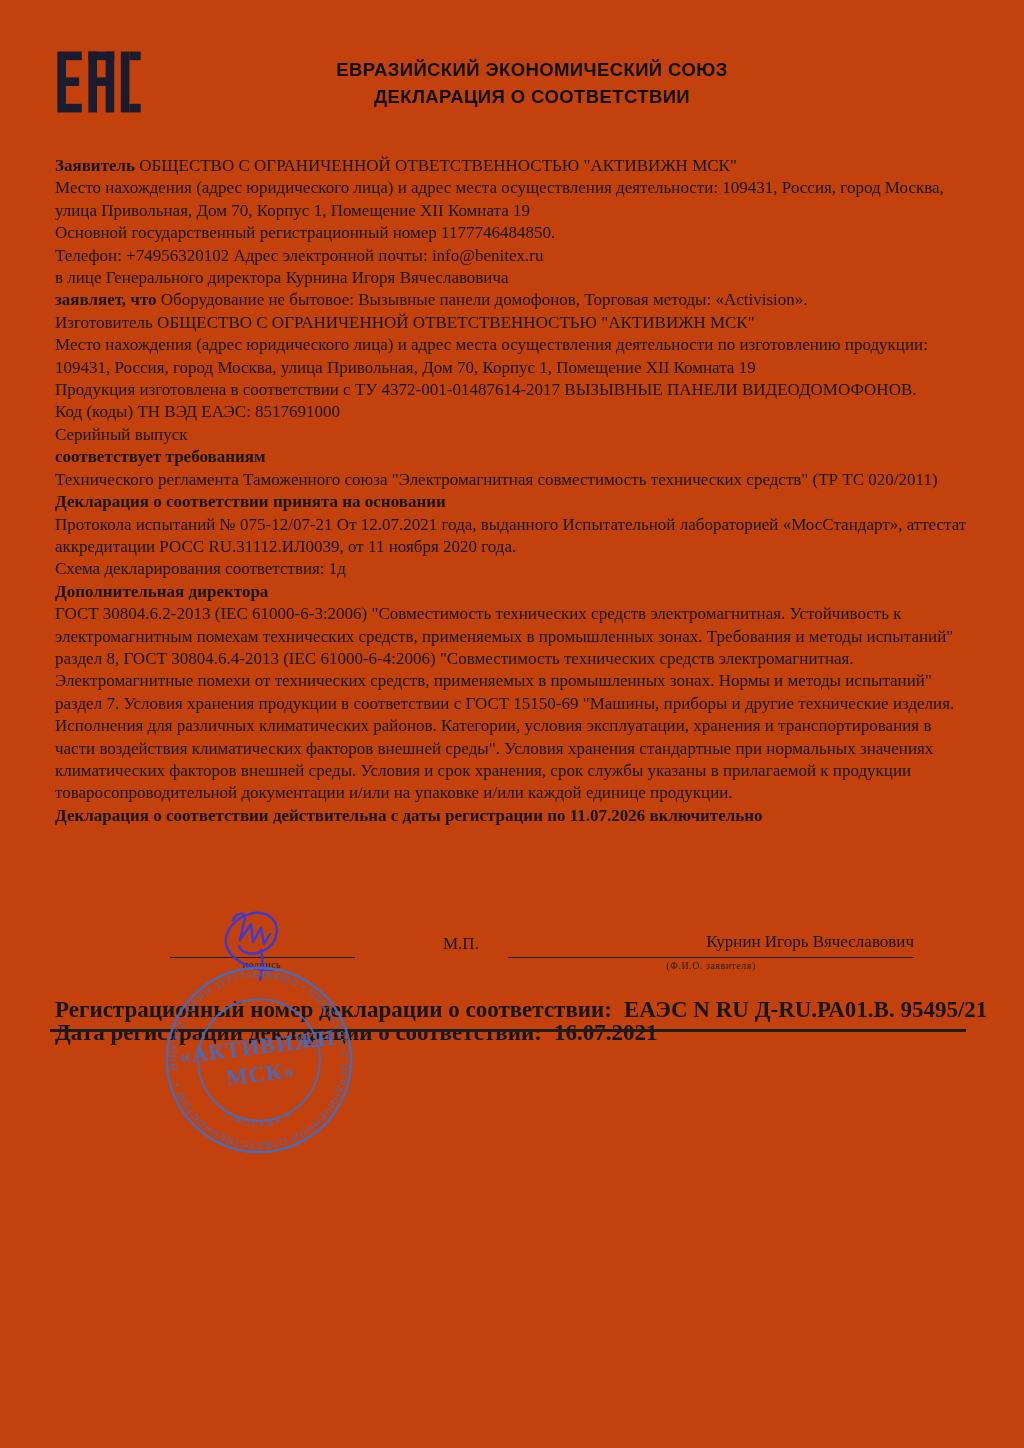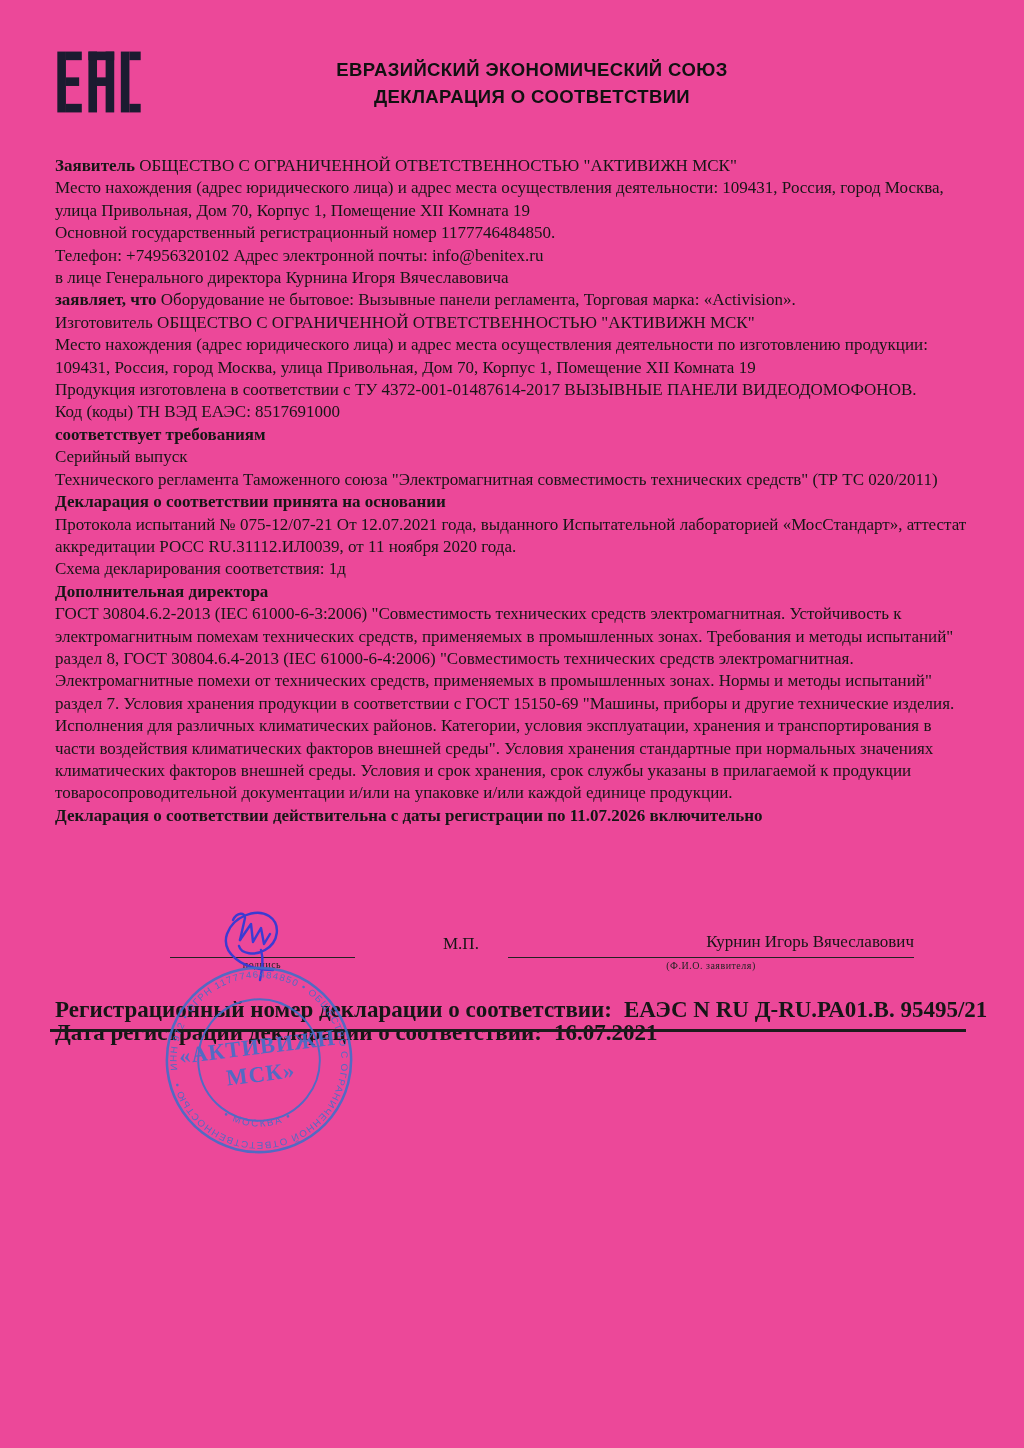--- a/index.html
+++ b/index.html
@@ -1,20 +1,20 @@
 <!DOCTYPE html>
 <html><head>
 <meta charset="utf-8">
 <style>
   html,body{margin:0;padding:0;background:#ffffff;}
   .sheet{
     position:relative;
     width:1024px;
     height:1448px;
-    background:#ec4899;
+    background:#c2410c;
     font-family:"Liberation Serif", serif;
     color:#161616;
     overflow:hidden;
   }
   .abs{position:absolute;}
   
   .eac-logo{left:56px;top:38px;width:86px;height:88px;}
   .hdr{
     left:165px;right:125px;top:56px;
     text-align:center;
@@ -86,27 +86,27 @@
     <div>ЕВРАЗИЙСКИЙ ЭКОНОМИЧЕСКИЙ СОЮЗ</div>
     <div>ДЕКЛАРАЦИЯ О СООТВЕТСТВИИ</div>
   </div>
 
   <div class="abs doc-body">
     <p><b>Заявитель</b><span> ОБЩЕСТВО С ОГРАНИЧЕННОЙ ОТВЕТСТВЕННОСТЬЮ "АКТИВИЖН МСК"</span></p>
     <p><span>Место нахождения (адрес юридического лица) и адрес места осуществления деятельности: 109431, Россия, город Москва, улица Привольная, Дом 70, Корпус 1, Помещение XII Комната 19</span></p>
     <p><span>Основной государственный регистрационный номер 1177746484850.</span></p>
     <p><span>Телефон: +74956320102 Адрес электронной почты: info@benitex.ru</span></p>
     <p><span>в лице Генерального директора Курнина Игоря Вячеславовича</span></p>
-    <p><b>заявляет, что</b><span> Оборудование не бытовое: Вызывные панели регламента, Торговая марка: «Activision».</span></p>
+    <p><b>заявляет, что</b><span> Оборудование не бытовое: Вызывные панели домофонов, Торговая методы: «Activision».</span></p>
     <p><span>Изготовитель ОБЩЕСТВО С ОГРАНИЧЕННОЙ ОТВЕТСТВЕННОСТЬЮ "АКТИВИЖН МСК"</span></p>
     <p><span>Место нахождения (адрес юридического лица) и адрес места осуществления деятельности по изготовлению продукции: 109431, Россия, город Москва, улица Привольная, Дом 70, Корпус 1, Помещение XII Комната 19</span></p>
     <p><span>Продукция изготовлена в соответствии с ТУ 4372-001-01487614-2017 ВЫЗЫВНЫЕ ПАНЕЛИ ВИДЕОДОМОФОНОВ.</span></p>
     <p><span>Код (коды) ТН ВЭД ЕАЭС: 8517691000</span></p>
+    <p><span>Серийный выпуск</span></p>
     <p><b>соответствует требованиям</b></p>
-    <p><span>Серийный выпуск</span></p>
     <p><span>Технического регламента Таможенного союза "Электромагнитная совместимость технических средств" (ТР ТС 020/2011)</span></p>
     <p><b>Декларация о соответствии принята на основании</b></p>
     <p><span>Протокола испытаний № 075-12/07-21 От 12.07.2021 года, выданного Испытательной лабораторией «МосСтандарт», аттестат аккредитации РОСС RU.31112.ИЛ0039, от 11 ноября 2020 года.</span></p>
     <p><span>Схема декларирования соответствия: 1д</span></p>
     <p><b>Дополнительная директора</b></p>
     <p><span>ГОСТ 30804.6.2-2013 (IEC 61000-6-3:2006) "Совместимость технических средств электромагнитная. Устойчивость к электромагнитным помехам технических средств, применяемых в промышленных зонах. Требования и методы испытаний" раздел 8, ГОСТ 30804.6.4-2013 (IEC 61000-6-4:2006) "Совместимость технических средств электромагнитная. Электромагнитные помехи от технических средств, применяемых в промышленных зонах. Нормы и методы испытаний" раздел 7. Условия хранения продукции в соответствии с ГОСТ 15150-69 "Машины, приборы и другие технические изделия. Исполнения для различных климатических районов. Категории, условия эксплуатации, хранения и транспортирования в части воздействия климатических факторов внешней среды". Условия хранения стандартные при нормальных значениях климатических факторов внешней среды. Условия и срок хранения, срок службы указаны в прилагаемой к продукции товаросопроводительной документации и/или на упаковке и/или каждой единице продукции.</span></p>
     <p class="validity"><b>Декларация о соответствии действительна с даты регистрации по 11.07.2026 включительно</b></p>
   </div>
 
   <div class="abs sigline line-left"></div>

